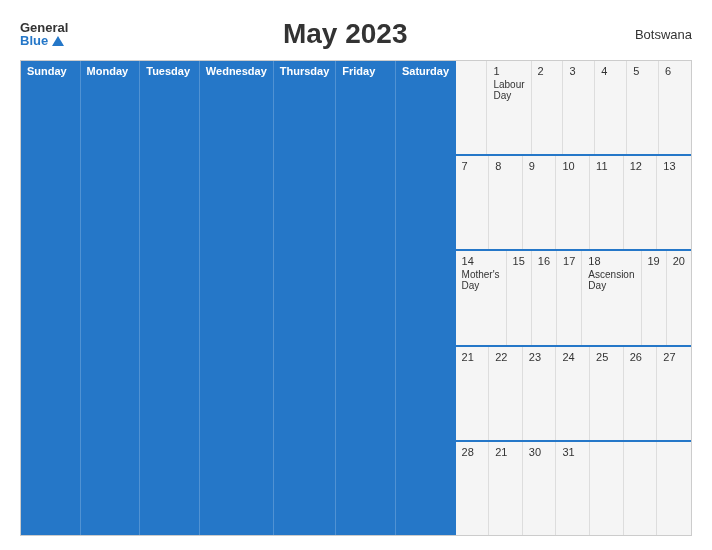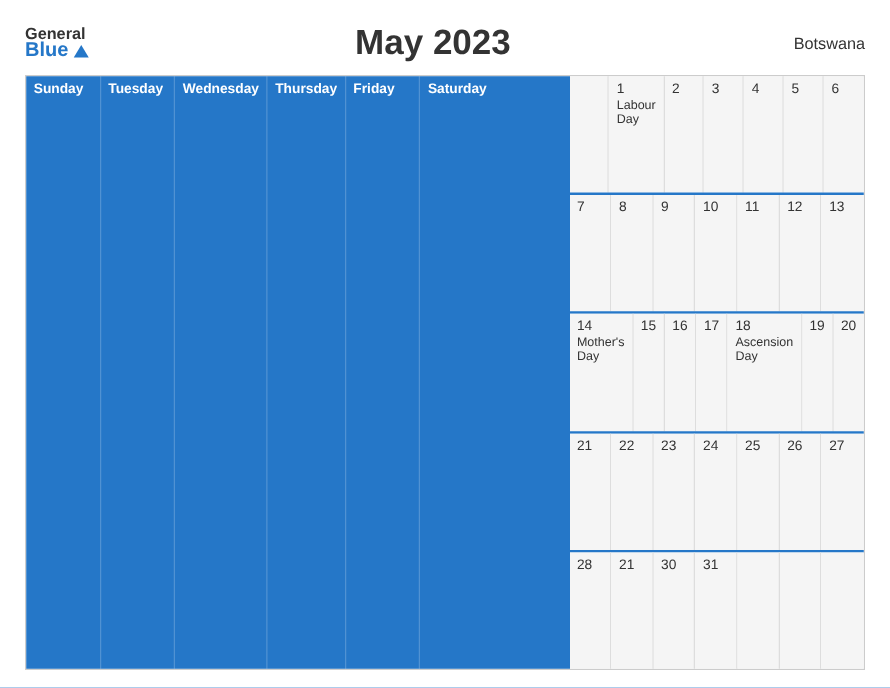--- a/index.html
+++ b/index.html
@@ -30,21 +30,21 @@
       flex-direction: column;
       line-height: 1;
     }
     .logo-general {
       font-size: 13px;
       font-weight: bold;
       color: #333;
       letter-spacing: 0;
     }
     .logo-blue {
-      font-size: 16px;
+      font-size: 13px;
       font-weight: bold;
       color: #2577c8;
       display: flex;
       align-items: center;
       gap: 2px;
     }
     .logo-triangle {
       width: 0;
       height: 0;
       border-left: 6px solid transparent;
@@ -134,20 +134,21 @@
         <span class="logo-triangle"></span>
       </span>
     </div>
     <div class="header-title">May 2023</div>
     <div class="header-country">Botswana</div>
   </div>
 
   <div class="calendar">
     <div class="cal-header-row">
       <div class="cal-header-cell">Sunday</div>
+      <div class="cal-header-cell">Monday</div>
       <div class="cal-header-cell">Tuesday</div>
       <div class="cal-header-cell">Wednesday</div>
       <div class="cal-header-cell">Thursday</div>
       <div class="cal-header-cell">Friday</div>
       <div class="cal-header-cell">Saturday</div>
     </div>
     <div class="cal-body">
 
     <div class="cal-week">
           <div class="cal-cell empty"></div>

